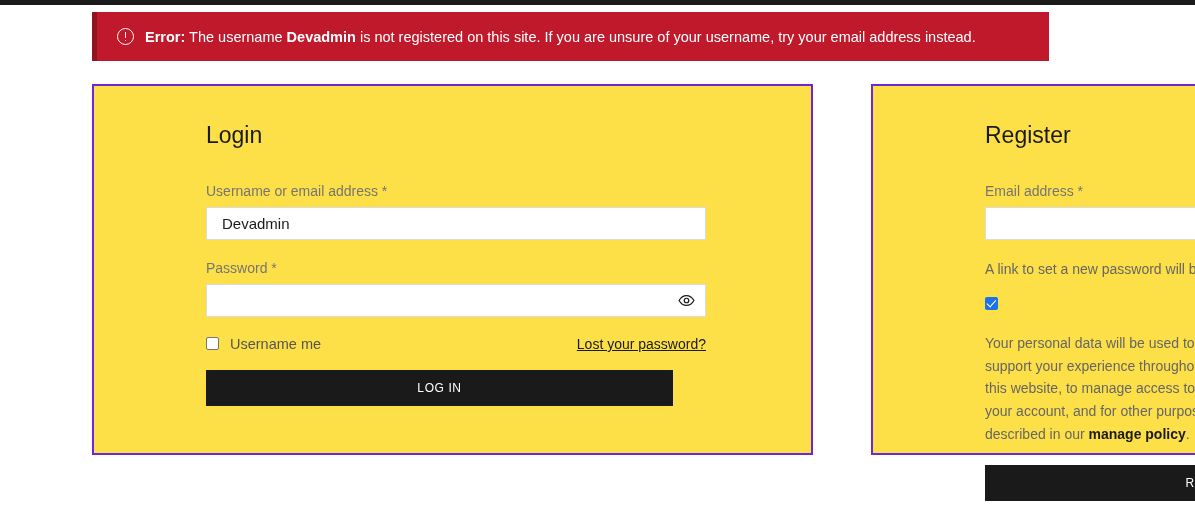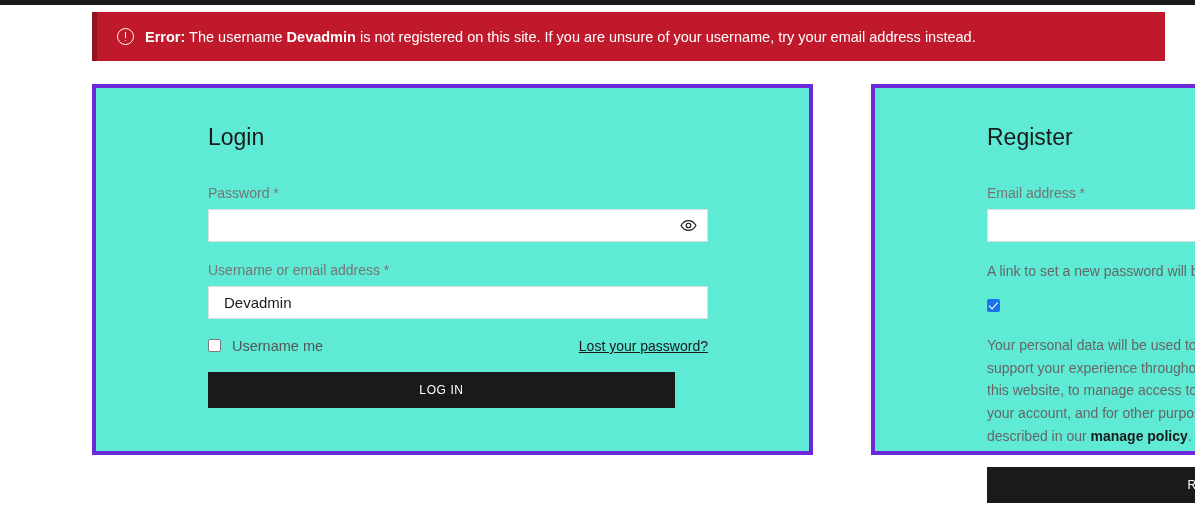--- a/index.html
+++ b/index.html
@@ -23,21 +23,21 @@
     width: 1195px;
     height: 5px;
     background: #1a1a1a;
   }
 
   
   .notice-error {
     position: absolute;
     top: 12px;
     left: 92px;
-    width: 1073px;
+    width: 957px;
     height: 49px;
     background: #c0192b;
     border-left: 5px solid #8f1320;
     display: flex;
     align-items: center;
     padding-left: 20px;
     color: #ffffff;
     font-size: 14.5px;
     white-space: nowrap;
   }
@@ -68,22 +68,22 @@
     width: 1.7px;
     height: 1.7px;
     background: #ffffff;
     border-radius: 50%;
   }
   .notice-text strong { font-weight: bold; }
 
   
   .panel {
     position: absolute;
-    background: #5eead4;
-    border: 4px solid #6d28d9;
+    background: #fde047;
+    border: 2px solid #6d28d9;
   }
   .panel-login {
     left: 92px;
     top: 84px;
     width: 721px;
     height: 371px;
   }
   .panel-register {
     left: 871px;
     top: 84px;
@@ -229,39 +229,39 @@
 <div class="notice-error">
   <span class="notice-icon"></span>
   <span class="notice-text"><strong>Error:</strong><span> The username </span><strong>Devadmin</strong><span> is not registered on this site. If you are unsure of your username, try your email address instead.</span></span>
 </div>
 
 <div class="panel panel-login">
   <div class="panel-inner">
     <h2 class="panel-heading">Login</h2>
 
     <div class="field-group">
+      <label class="field-label">Username or email address *</label>
+      <div class="field-box">
+        <span class="field-value">Devadmin</span>
+      </div>
+    </div>
+
+    <div class="field-group">
       <label class="field-label">Password *</label>
       <div class="field-box">
         <span class="field-value"></span>
         <span class="eye-icon">
           <svg width="17" height="17" viewBox="0 0 24 24" fill="none" stroke="#1a1a1a" stroke-width="1.7">
             <path d="M1.5 12s4-7 10.5-7 10.5 7 10.5 7-4 7-10.5 7S1.5 12 1.5 12z"></path>
             <circle cx="12" cy="12" r="3.2"></circle>
           </svg>
         </span>
       </div>
     </div>
 
-    <div class="field-group">
-      <label class="field-label">Username or email address *</label>
-      <div class="field-box">
-        <span class="field-value">Devadmin</span>
-      </div>
-    </div>
-
     <div class="row-remember">
       <div class="checkbox-wrap">
         <span class="cb"></span>
         <span class="cb-label">Username me</span>
       </div>
       <a class="link-lost">Lost your password?</a>
     </div>
 
     <button class="btn-dark">LOG IN</button>
   </div>

